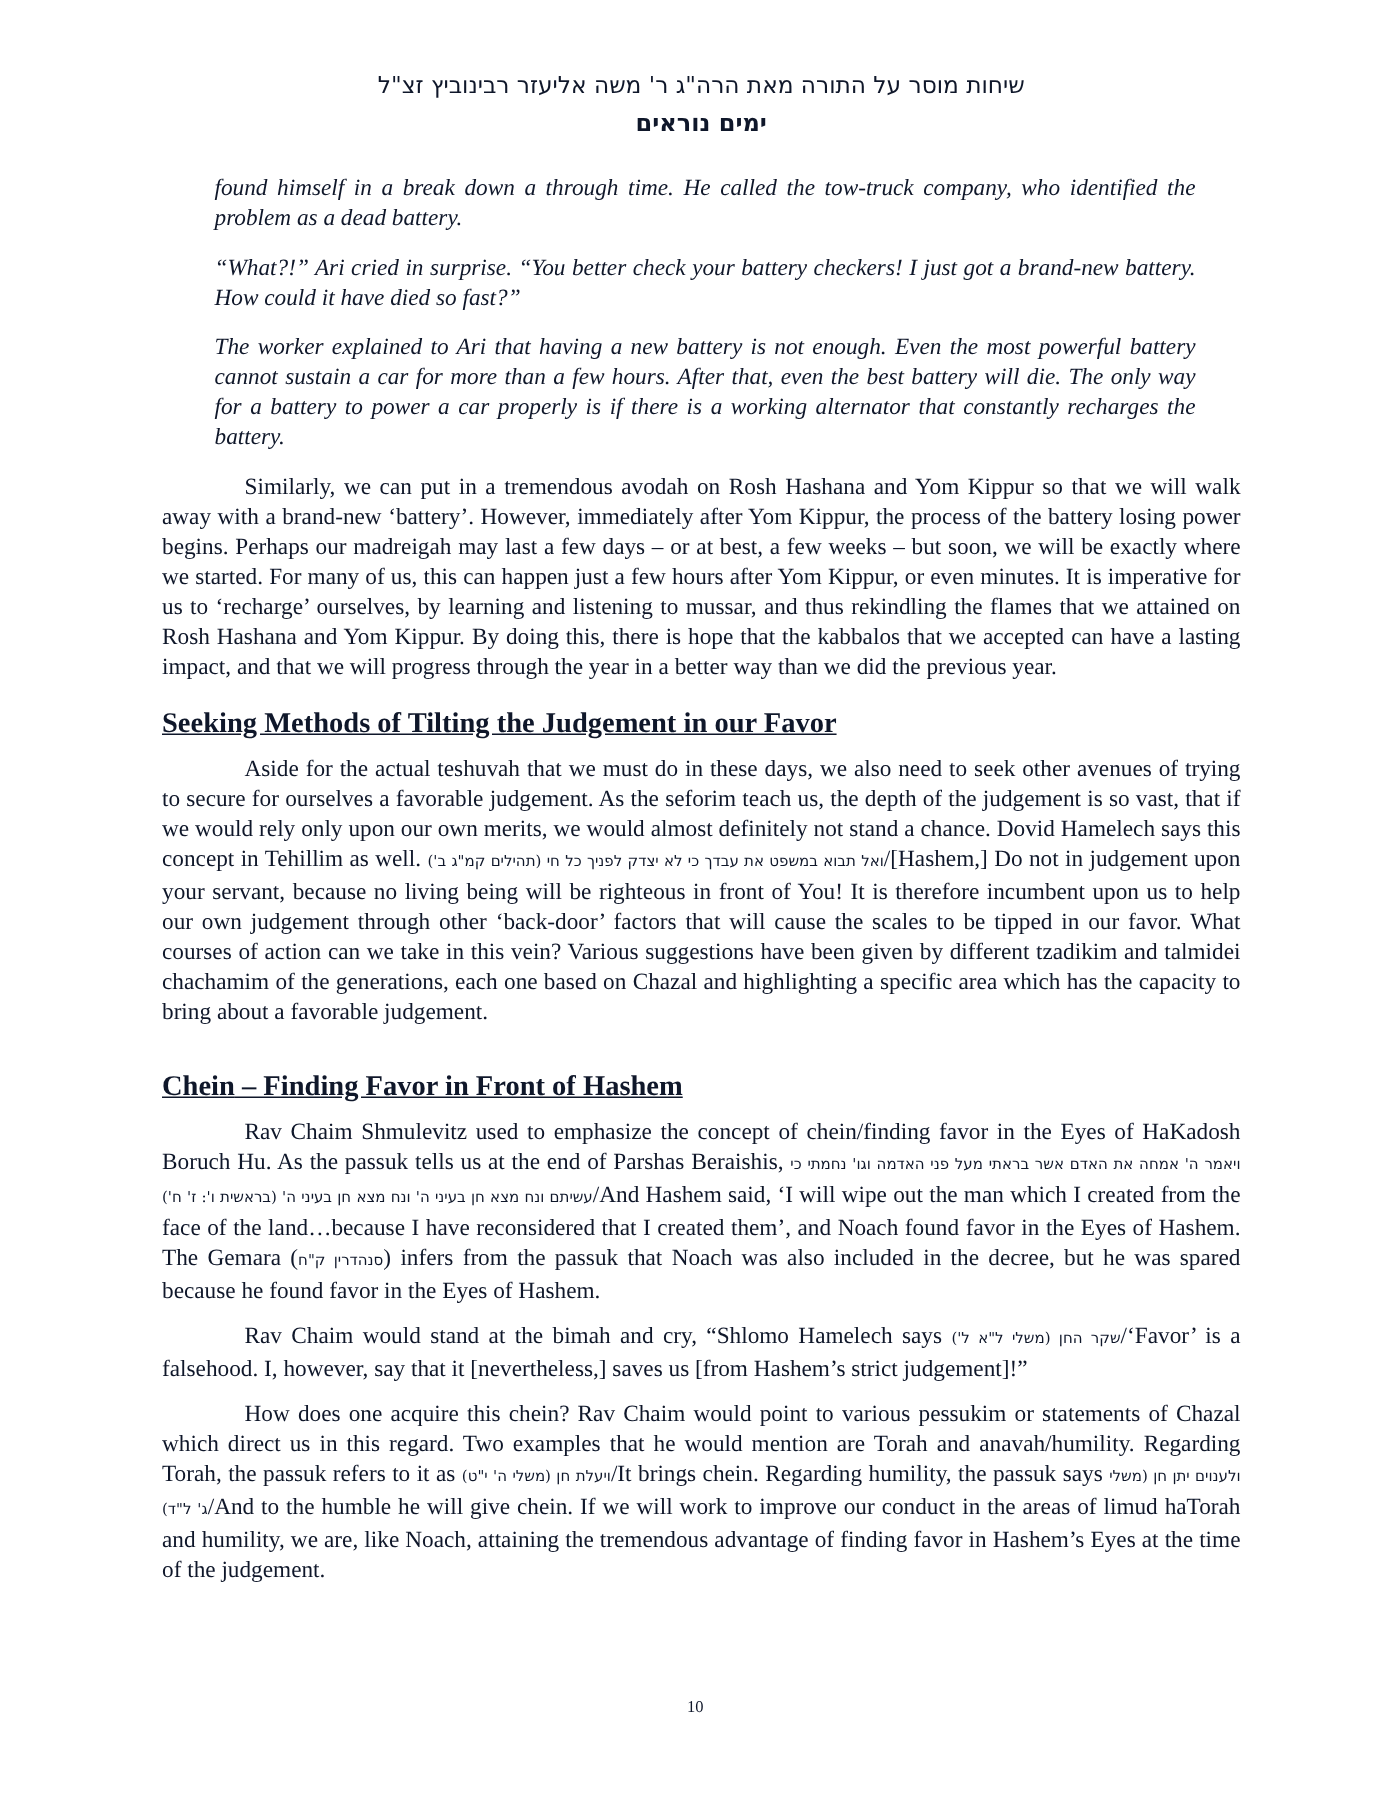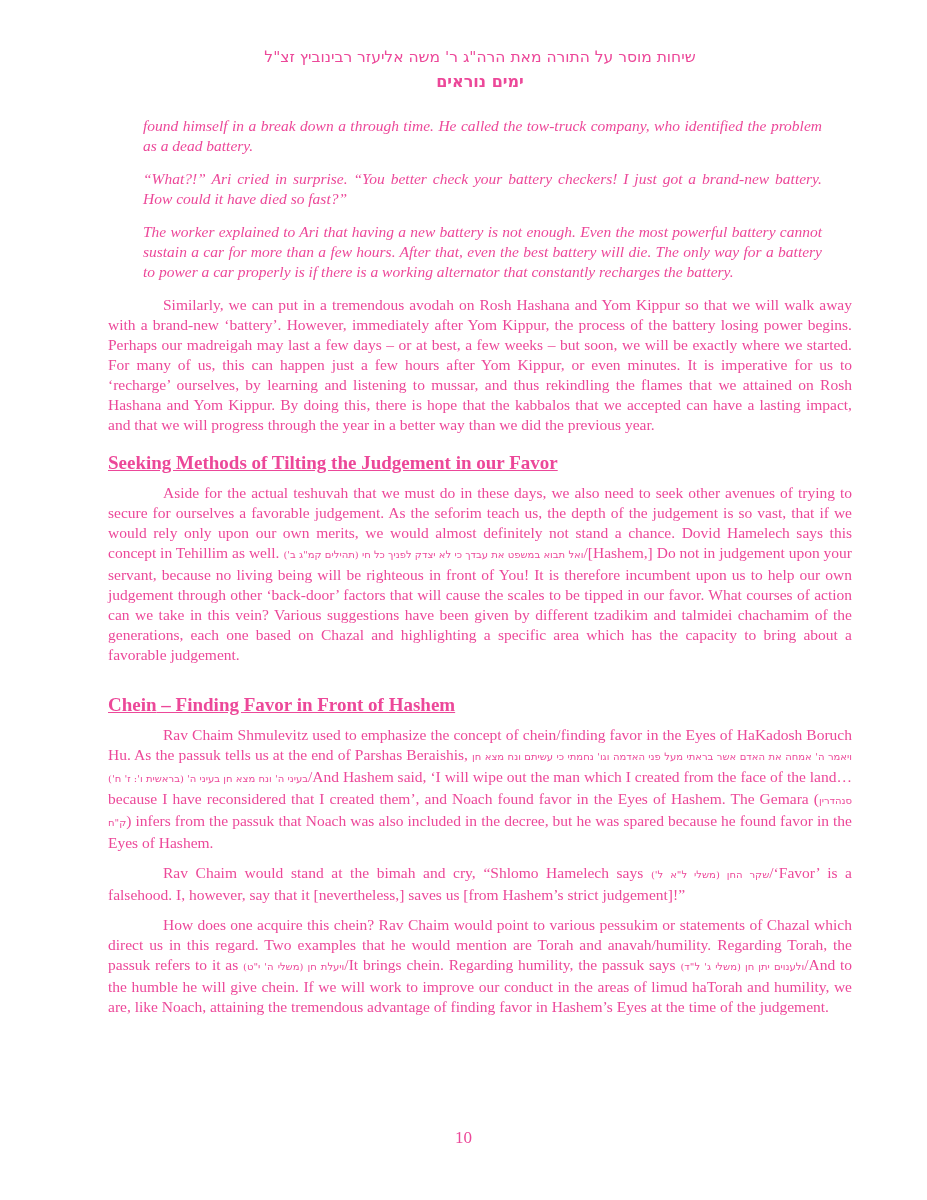--- a/index.html
+++ b/index.html
@@ -1,22 +1,22 @@
 <!DOCTYPE html>
 <html><head>
 <meta charset="utf-8">
 <style>
   html,body{margin:0;padding:0;background:#ffffff;}
   .page{
     position:relative;
     width:927px;height:1200px;
     box-sizing:border-box;
-    padding:46px 75px 0 108px;
+    padding:46px 100px 0 108px;
     background:#ffffff;
-    color:#ec4899;
+    color:#0f172a;
     font-family:"Liberation Serif","DejaVu Serif",serif;
     font-size:15.5px;
     line-height:20px;
     overflow:hidden;
   }
   .doc-header{text-align:center;margin-bottom:24px;}
   .heb-title{
     font-family:"DejaVu Serif","DejaVu Sans",sans-serif;
     font-size:15.5px;line-height:22px;
   }
@@ -47,21 +47,21 @@
   .s-n{}
   .s-i{}
   .s-u{}
   .s-h{
     font-family:"DejaVu Serif","DejaVu Sans",sans-serif;
     font-size:10px;
     font-style:normal;
   }
   .page-footer{
     position:absolute;left:0;right:0;bottom:52px;
-    text-align:center;font-size:17px;
+    text-align:center;font-size:11px;
   }
 </style>
 </head>
 <body>
 
 <div class="page">
 
   <header class="doc-header">
     <div class="heb-title" dir="rtl">שיחות מוסר על התורה מאת הרה"ג ר' משה אליעזר רבינוביץ זצ"ל</div>
     <div class="heb-subtitle" dir="rtl">ימים נוראים</div>

